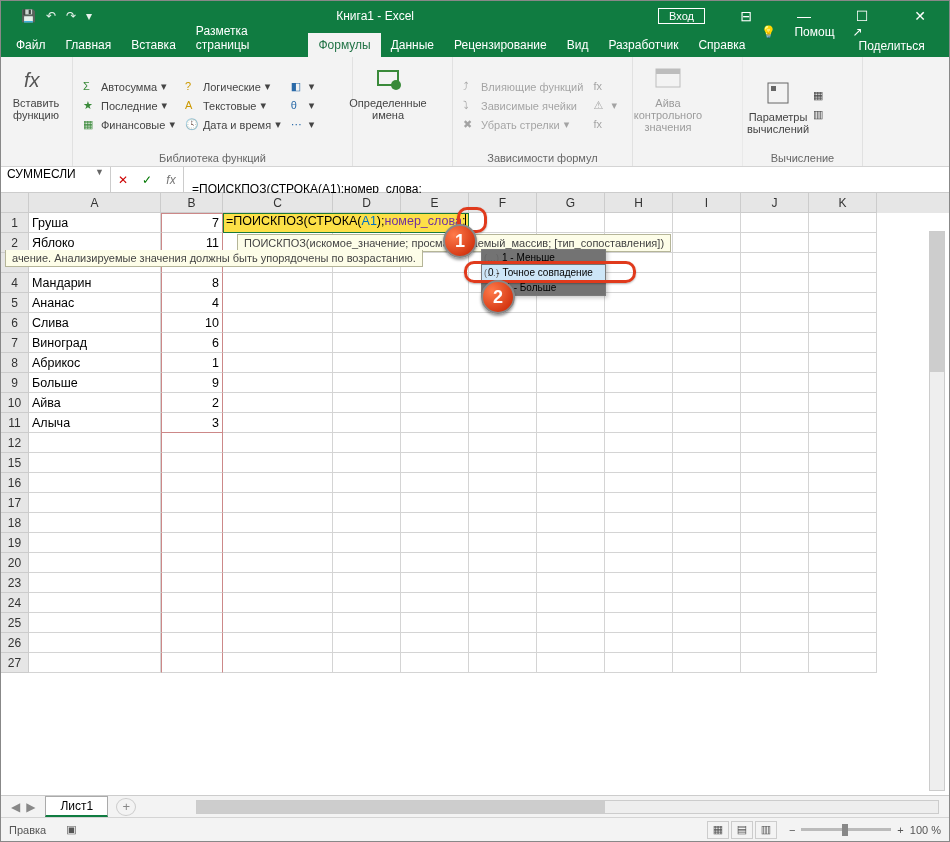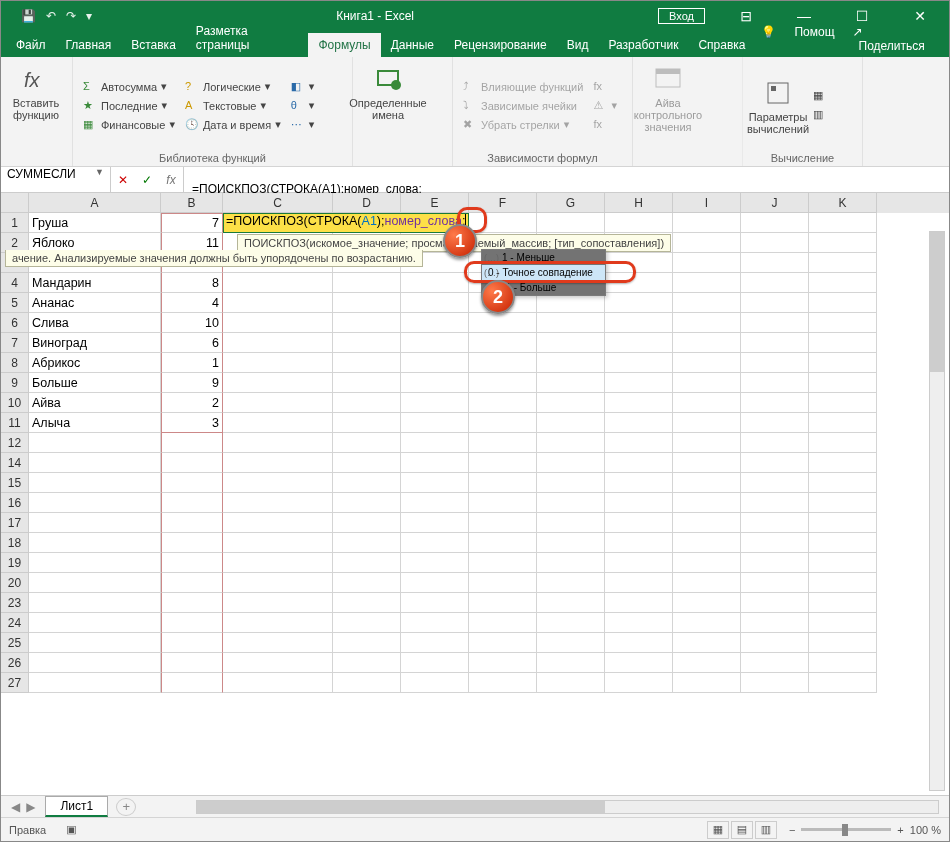--- a/index.html
+++ b/index.html
@@ -433,34 +433,20 @@
         <div class="cell celld"></div>
         <div class="cell celle"></div>
         <div class="cell cellf"></div>
         <div class="cell cellg"></div>
         <div class="cell cellh"></div>
         <div class="cell celli"></div>
         <div class="cell cellj"></div>
         <div class="cell cellk"></div>
       </div>
       <div class="row">
-        <div class="rowhead">14</div>
-        <div class="cell cella"></div>
-        <div class="cell cellb"></div>
-        <div class="cell cellc"></div>
-        <div class="cell celld"></div>
-        <div class="cell celle"></div>
-        <div class="cell cellf"></div>
-        <div class="cell cellg"></div>
-        <div class="cell cellh"></div>
-        <div class="cell celli"></div>
-        <div class="cell cellj"></div>
-        <div class="cell cellk"></div>
-      </div>
-      <div class="row">
         <div class="rowhead">15</div>
         <div class="cell cella"></div>
         <div class="cell cellb"></div>
         <div class="cell cellc"></div>
         <div class="cell celld"></div>
         <div class="cell celle"></div>
         <div class="cell cellf"></div>
         <div class="cell cellg"></div>
         <div class="cell cellh"></div>
         <div class="cell celli"></div>

